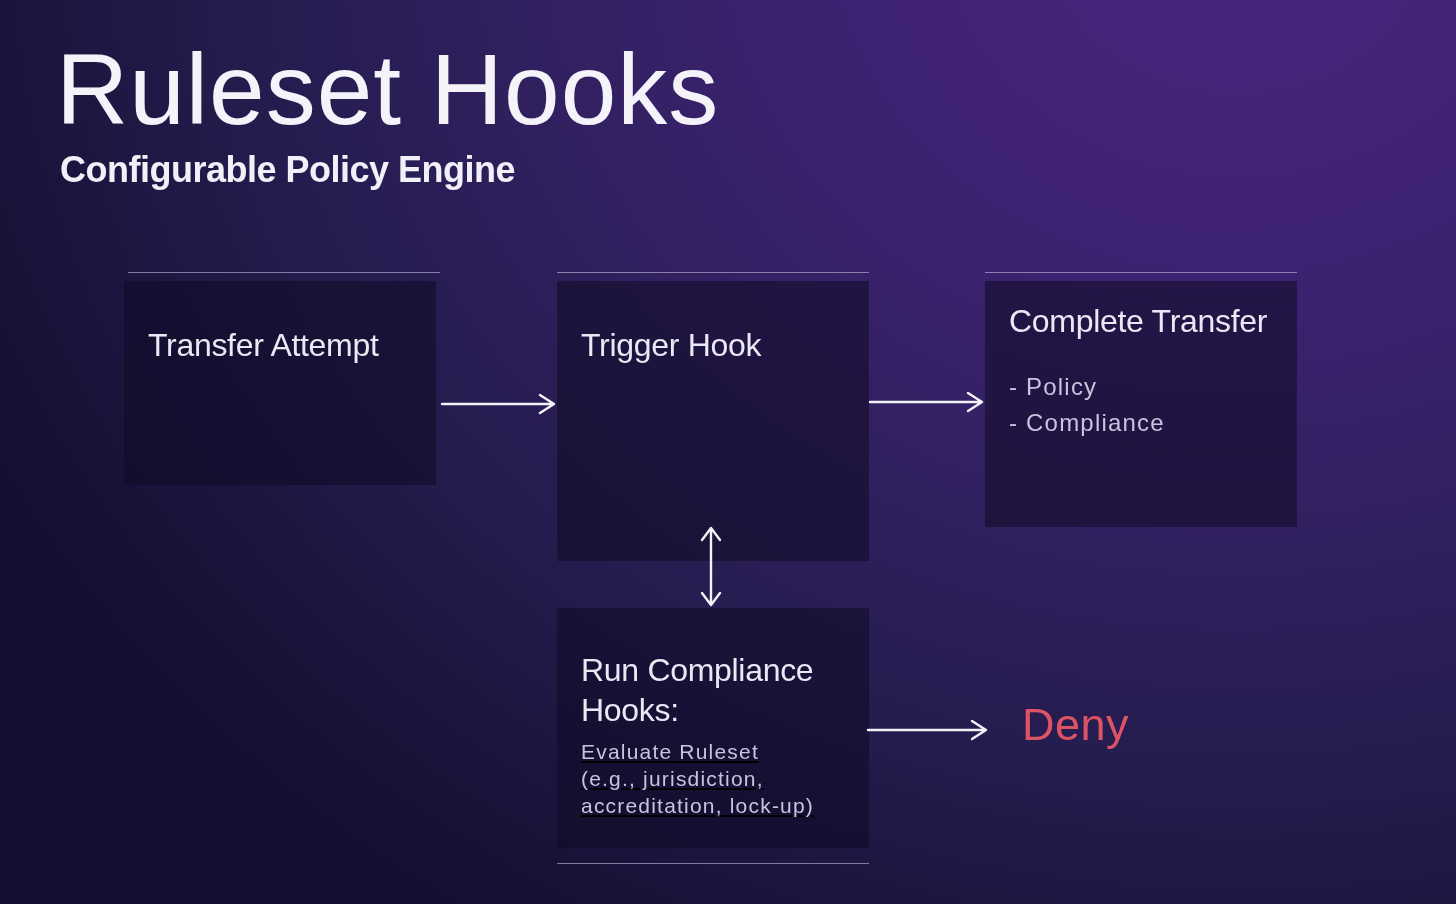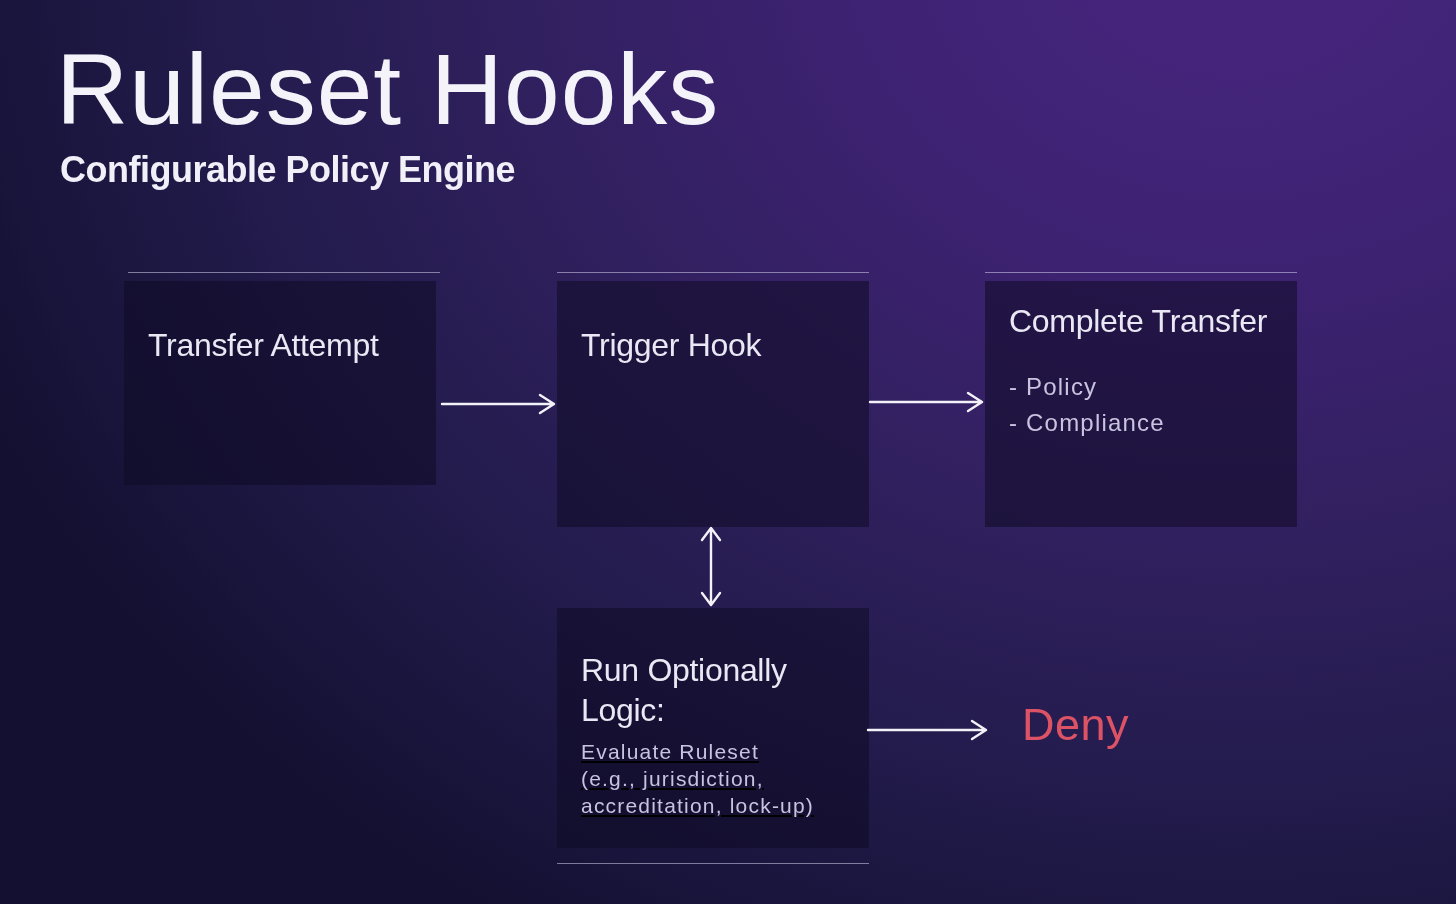--- a/index.html
+++ b/index.html
@@ -107,34 +107,34 @@
 
   <div class="accent-line" style="left:128px; top:272px;"></div>
   <div class="accent-line" style="left:557px; top:272px;"></div>
   <div class="accent-line" style="left:985px; top:272px;"></div>
   <div class="accent-line" style="left:557px; top:863px;"></div>
 
   <div class="box" style="left:124px; top:281px; height:204px; padding:44px 32px 0 24px;">
     <div class="box-title">Transfer Attempt</div>
   </div>
 
-  <div class="box" style="left:557px; top:281px; height:246px; padding:44px 24px 12px 24px;">
+  <div class="box" style="left:557px; top:281px; height:280px; padding:44px 24px 12px 24px;">
     <div class="box-title">Trigger Hook</div>
   </div>
 
   <div class="box" style="left:985px; top:281px; height:246px; padding:20px 24px 0 24px;">
     <div class="box-title">Complete Transfer</div>
     <div class="bullets">
       <div class="bullet box-muted">- Policy</div>
       <div class="bullet box-muted">- Compliance</div>
     </div>
   </div>
 
   <div class="box" style="left:557px; top:608px; height:240px; padding:42px 20px 0 24px;">
-    <div class="box-title">Run Optionally Logic:</div>
+    <div class="box-title">Run Compliance Hooks:</div>
     <div class="body-lines">
       <div class="body-line box-muted">Evaluate Ruleset</div>
       <div class="body-line box-muted">(e.g., jurisdiction,</div>
       <div class="body-line box-muted">accreditation, lock-up)</div>
     </div>
   </div>
 
   <svg class="arrow" style="left:440px; top:392px;" width="122" height="24" viewBox="0 0 122 24">
     <path d="M2 12 H113 M100 3 L114 12 L100 21" fill="none" stroke="#f3f2f9" stroke-width="2.4" stroke-linecap="round" stroke-linejoin="round"></path>
   </svg>

